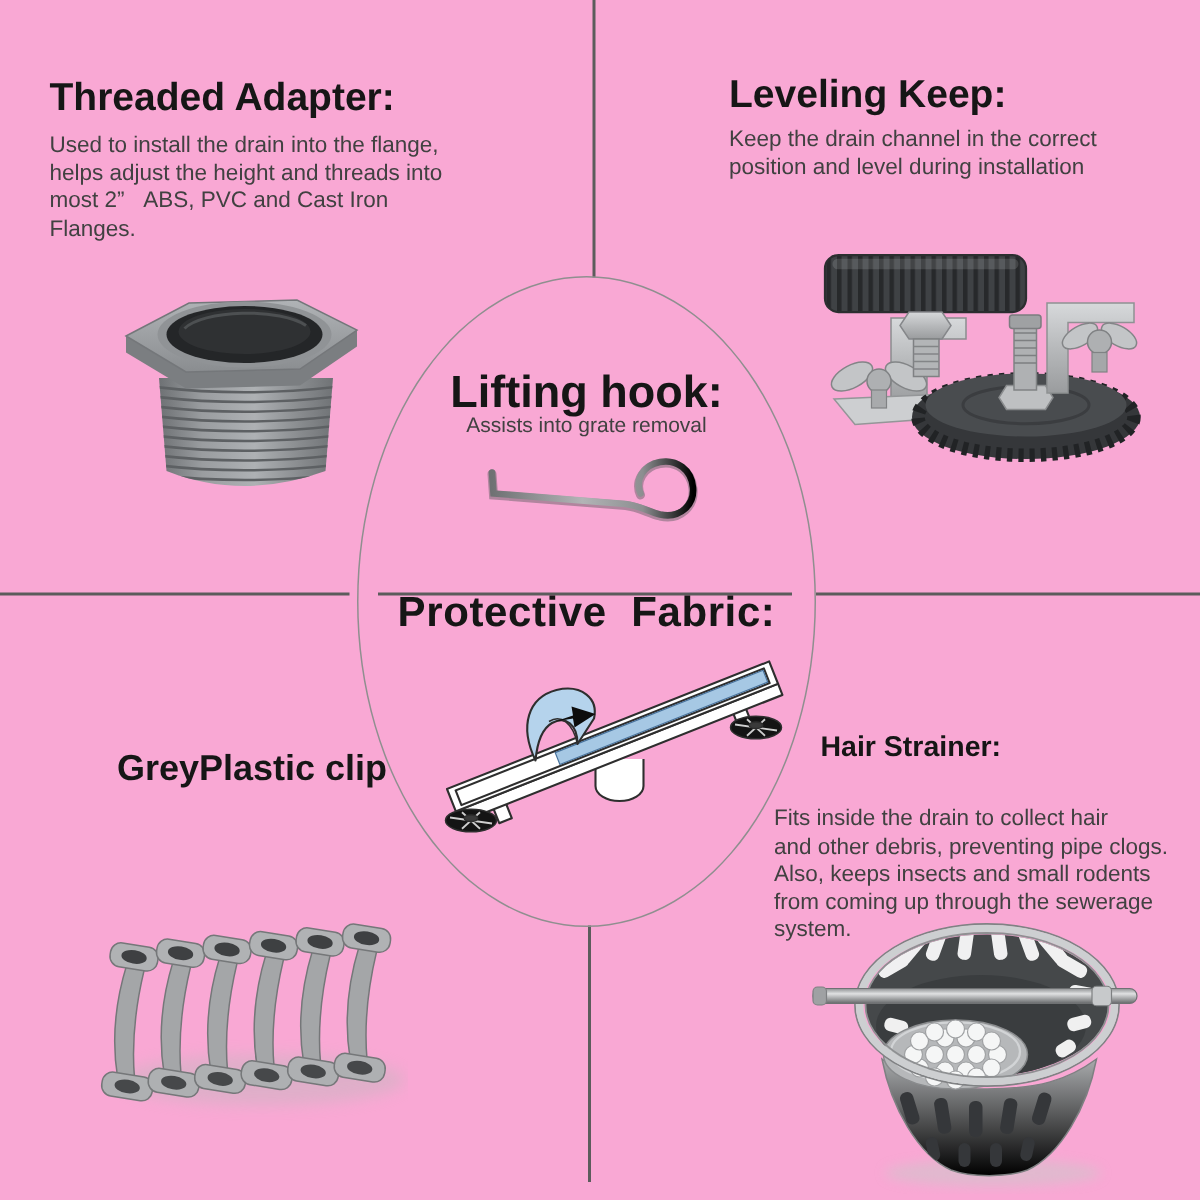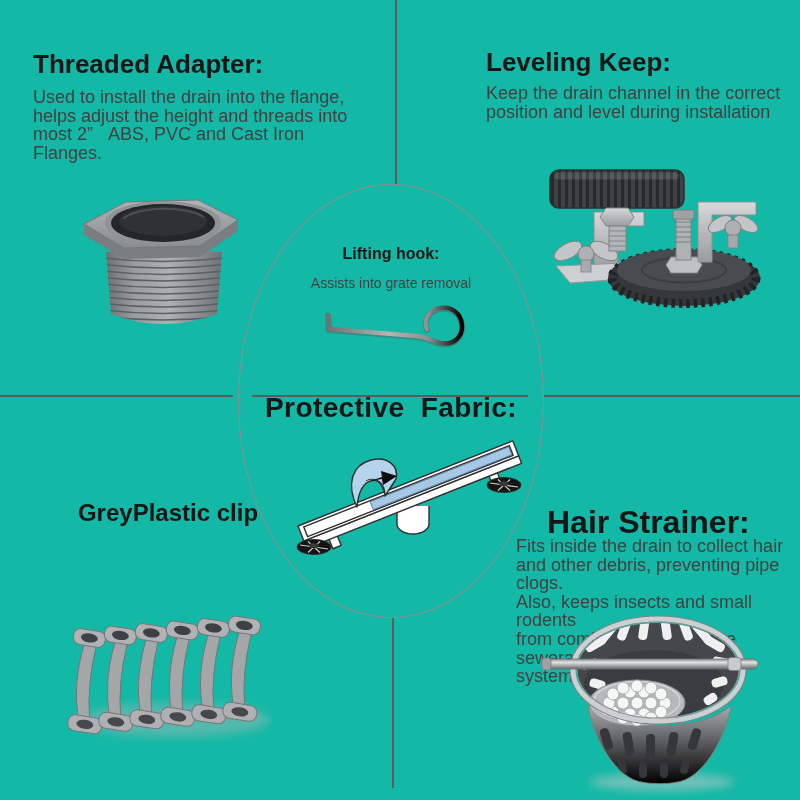--- a/index.html
+++ b/index.html
@@ -1,35 +1,35 @@
 <!DOCTYPE html>
 <html><head>
 <meta charset="utf-8">
 <style>
   html,body{margin:0;padding:0;background:#ffffff;}
-  .canvas{position:relative;width:800px;height:800px;background:#14b8a6;overflow:hidden;
+  .canvas{position:relative;width:800px;height:800px;background:#f9a8d4;overflow:hidden;
           font-family:"Liberation Sans","DejaVu Sans",sans-serif;}
   .abs{position:absolute;}
   .divider{position:absolute;background:#5c5c5c;}
   .big-ellipse{position:absolute;left:238px;top:184px;width:304px;height:432px;
                border:1.6px solid #8f8f8f;border-radius:50%;background:transparent;}
   .head{position:absolute;font-weight:bold;color:#161616;line-height:1.12;}
-  .body-txt{position:absolute;color:#414141;font-size:18px;line-height:18.6px;white-space:pre-line;}
+  .body-txt{position:absolute;color:#414141;font-size:15px;line-height:18.6px;white-space:pre-line;}
   .center-txt{text-align:center;}
   #ta-head{left:33px;top:50px;font-size:26px;}
   #ta-body{left:33px;top:88px;width:330px;}
   #lf-head{left:486px;top:48px;font-size:26px;}
   #lf-body{left:486px;top:84px;width:300px;}
-  #lh-head{left:253px;top:245px;width:276px;font-size:16px;}
+  #lh-head{left:253px;top:245px;width:276px;font-size:30px;}
   #lh-sub{left:253px;top:274px;width:276px;font-size:14px;}
   #pf-head{left:253px;top:392px;width:276px;font-size:28px;letter-spacing:.4px;}
   #pf-sub{left:253px;top:429px;width:276px;font-size:13px;}
   #gpc-head{left:28px;top:500px;width:280px;font-size:24px;text-align:center;}
   #gpc-body{left:28px;top:560px;width:280px;text-align:center;}
-  #hs-head{left:547px;top:505px;font-size:32px;}
+  #hs-head{left:547px;top:488px;font-size:19px;}
   #hs-body{left:516px;top:537px;width:292px;}
   svg{display:block;}
 </style>
 </head>
 <body>
 
 <div class="canvas">
 
   <div class="divider" style="left:395px;top:0;width:2px;height:185px;"></div>
   <div class="divider" style="left:0;top:395px;width:233px;height:2px;"></div>

